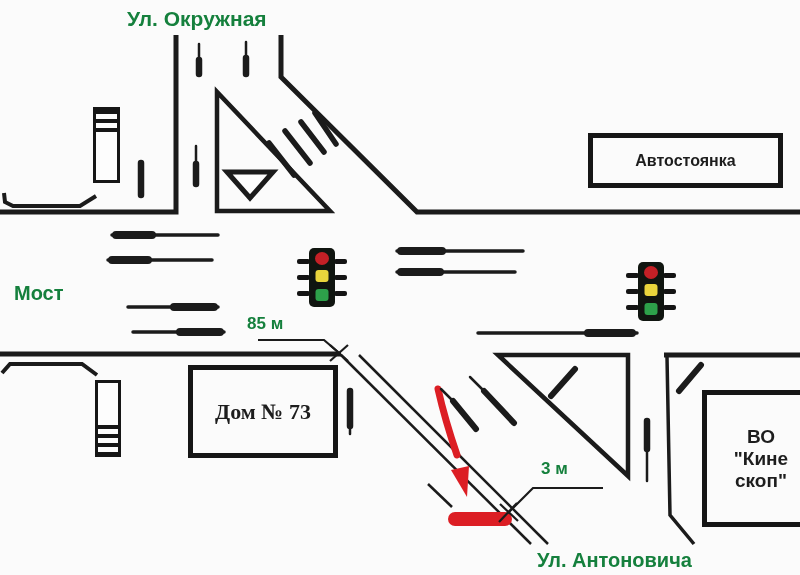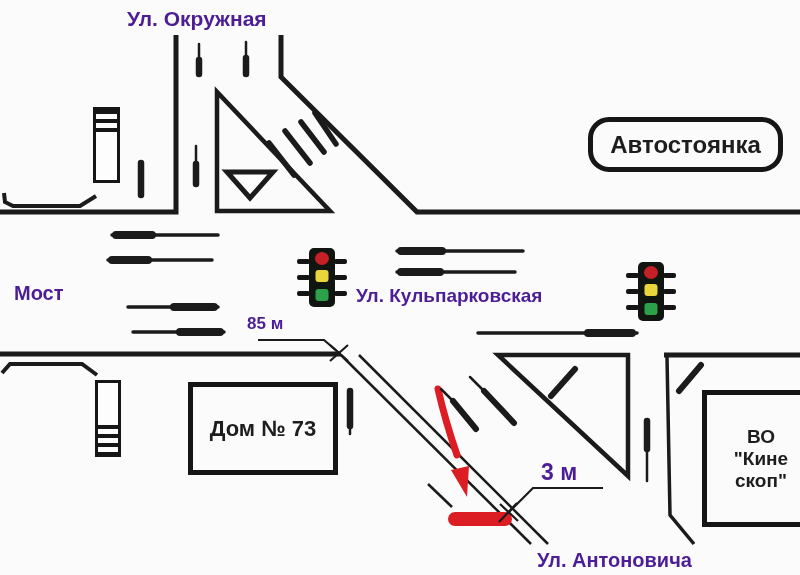--- a/index.html
+++ b/index.html
@@ -3,26 +3,26 @@
 <meta charset="utf-8">
 <style>
   html,body{margin:0;padding:0;background:#e8e8e8;}
   .stage{
     position:relative;width:800px;height:575px;overflow:hidden;
     background:#fbfbfb;
     font-family:"Liberation Sans","DejaVu Sans",sans-serif;
     color:#1d1d1d;
   }
   .stage svg{position:absolute;left:0;top:0;}
-  .lbl{position:absolute;font-weight:bold;white-space:nowrap;color:#4c1d95;}
+  .lbl{position:absolute;font-weight:bold;white-space:nowrap;color:#15803d;}
   .box{position:absolute;border:5px solid #161616;background:#fbfbfb;
        display:flex;align-items:center;justify-content:center;
        font-weight:bold;text-align:center;}
-  #box-avtostoyanka{left:588px;top:117px;width:185px;height:45px;font-size:24px;border-radius:21px;}
-  #box-dom{left:188px;top:382px;width:140px;height:83px;font-size:22px;}
+  #box-avtostoyanka{left:588px;top:133px;width:185px;height:45px;font-size:16px;}
+  #box-dom{left:188px;top:365px;width:140px;height:83px;font-size:22px;font-family:Liberation Serif, serif;}
   #box-kineskop{left:702px;top:390px;width:108px;height:127px;font-size:19px;line-height:22px;}
   
   .hatch{position:absolute;border:3px solid #161616;background:#fdfdfd;}
   .hatch .stripes{position:absolute;left:0;right:0;
     background:repeating-linear-gradient(to bottom,#161616 0 4px,#fdfdfd 4px 9px);}
   #hatch-top{left:93px;top:107px;width:21px;height:70px;}
   #hatch-top .stripes{top:0;height:27px;}
   #hatch-bottom{left:95px;top:380px;width:20px;height:71px;}
   #hatch-bottom .stripes{bottom:0;height:29px;}
   
@@ -138,24 +138,23 @@
       <g stroke-width="2.2">
         <polyline points="603,488 533,488 508,513"></polyline>
         <line x1="500" y1="504" x2="518" y2="521"></line>
         <line x1="517" y1="503" x2="499" y2="522"></line>
       </g>
     </g>
   </svg>
 
   <div class="lbl" style="left:127px;top:7px;font-size:21px;">Ул. Окружная</div>
   <div class="lbl" style="left:14px;top:282px;font-size:20px;">Мост</div>
-  <div class="lbl" style="left:356px;top:285px;font-size:19px;">Ул. Кульпарковская</div>
   <div class="lbl" style="left:537px;top:549px;font-size:20px;">Ул. Антоновича</div>
   <div class="lbl" style="left:247px;top:314px;font-size:17px;">85 м</div>
-  <div class="lbl" style="left:541px;top:459px;font-size:23px;">3 м</div>
+  <div class="lbl" style="left:541px;top:459px;font-size:17px;">3 м</div>
 
   <div class="box" id="box-avtostoyanka">
     <span>Автостоянка</span>
   </div>
   <div class="box" id="box-dom">
     <span>Дом № 73</span>
   </div>
   <div class="box" id="box-kineskop">
     <span>
       <span>ВО</span><br>

